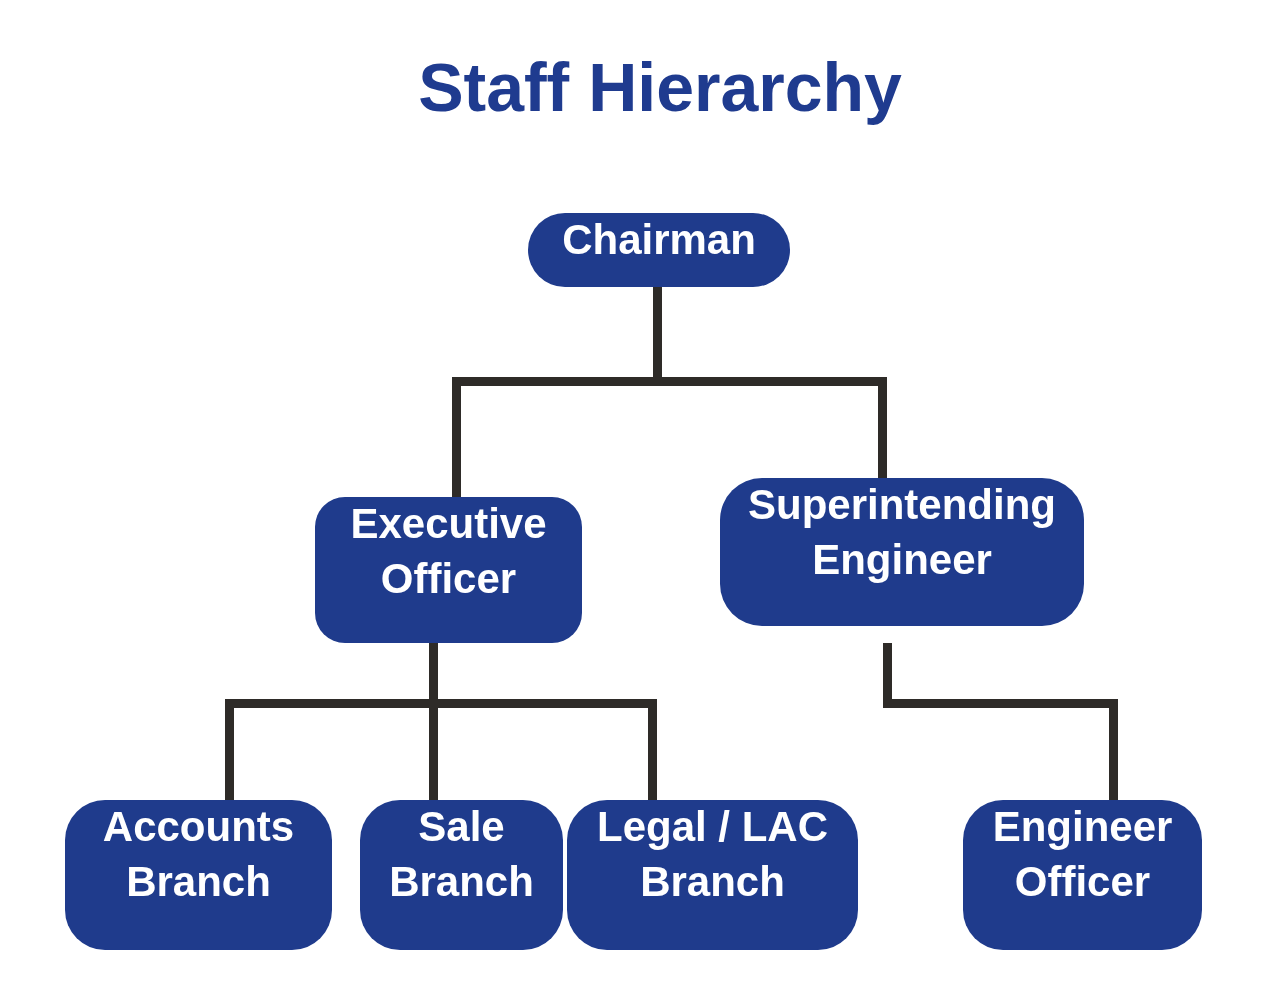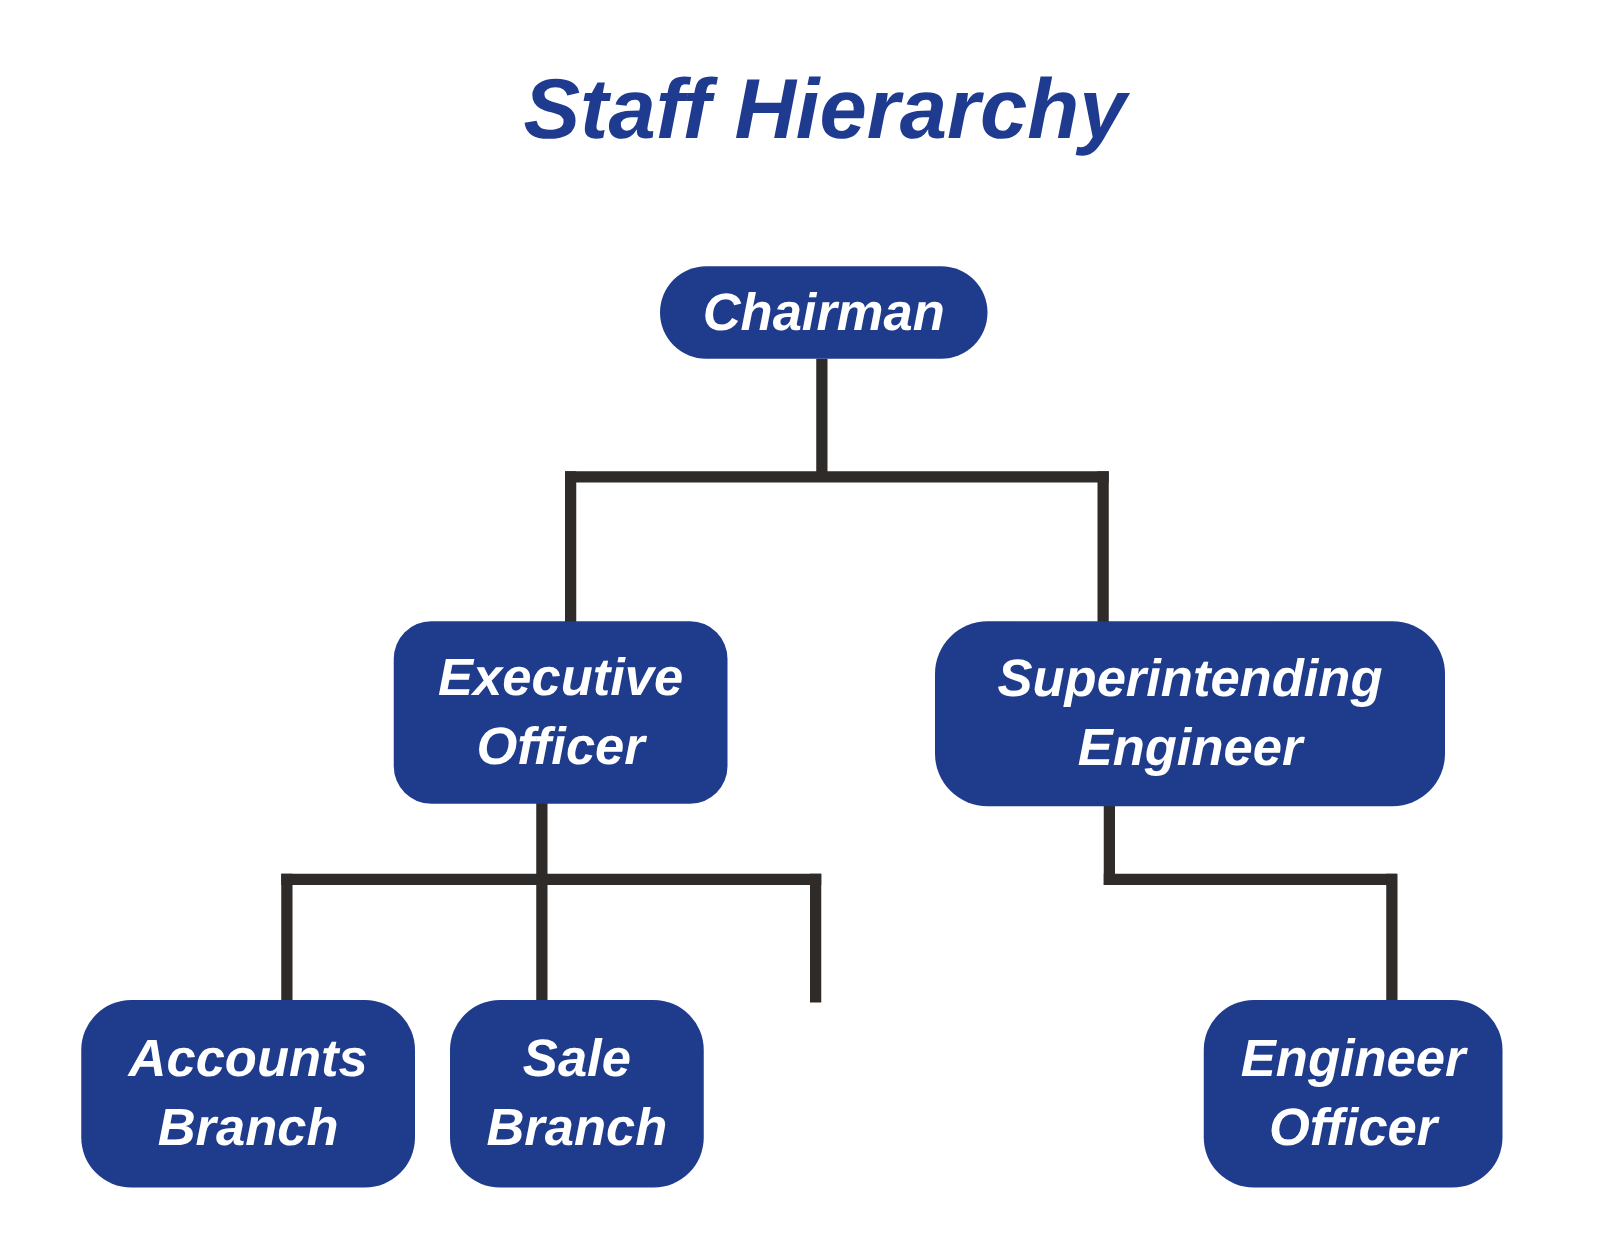--- a/index.html
+++ b/index.html
@@ -2,21 +2,21 @@
 <html style="--brand-blue: #1f3b8c; --title-blue: #1f3b8f; --connector-black: #2e2b28; --node-text: #ffffff; --background: #ffffff;"><head>
 <meta charset="utf-8">
 <style>
   :root {
     --brand-blue: #1f3b8c;
     --title-blue: #1f3b8f;
     --connector-black: #2e2b28;
     --node-text: #ffffff;
     --background: #ffffff;
   }
-  * { box-sizing: border-box; font-style: italic; }
+  * { box-sizing: border-box; }
   html, body {
     margin: 0; padding: 0;
     background: var(--background);
     font-family: "Liberation Sans", sans-serif;
   }
   .canvas {
     position: relative;
     width: 1284px;
     height: 1007px;
     background: var(--background);
@@ -32,31 +32,31 @@
     font-size: 68px;
     font-weight: 700;
     letter-spacing: 0px;
     color: var(--title-blue);
   }
   .node {
     position: absolute;
     background: var(--brand-blue);
     color: var(--node-text);
     display: flex;
-    align-items: center;
+    align-items: flex-start;
     justify-content: center;
     text-align: center;
     font-weight: 700;
     font-size: 42px;
     line-height: 1.3;
     padding: 0 8px;
   }
   #node-chairman            { left: 528px; top: 213px; width: 262px; height: 74px;  border-radius: 37px; }
   #node-executive-officer   { left: 315px; top: 497px; width: 267px; height: 146px; border-radius: 30px; }
-  #node-superintending-engineer { left: 720px; top: 497px; width: 408px; height: 148px; border-radius: 42px; margin-left: 28px; }
+  #node-superintending-engineer { left: 720px; top: 478px; width: 364px; height: 148px; border-radius: 42px; }
   #node-accounts-branch     { left: 65px;  top: 800px; width: 267px; height: 150px; border-radius: 40px; }
   #node-sale-branch         { left: 360px; top: 800px; width: 203px; height: 150px; border-radius: 40px; }
   #node-legal-lac-branch    { left: 567px; top: 800px; width: 291px; height: 150px; border-radius: 40px; }
   #node-engineer-branch     { left: 963px; top: 800px; width: 239px; height: 150px; border-radius: 40px; }
 
   .conn { position: absolute; background: var(--connector-black); }
   
   #c-chairman-stem   { left: 653px; top: 287px; width: 9px;   height: 95px;  }
   #c-top-rail        { left: 452px; top: 377px; width: 435px; height: 9px;   }
   #c-drop-executive  { left: 452px; top: 377px; width: 9px;   height: 122px; }
@@ -103,18 +103,21 @@
   </div>
 
   <div class="node" id="node-accounts-branch">
     <span>Accounts Branch</span>
   </div>
 
   <div class="node" id="node-sale-branch">
     <span>Sale Branch</span>
   </div>
 
+  <div class="node" id="node-legal-lac-branch">
+    <span>Legal / LAC Branch</span>
+  </div>
 
   <div class="node" id="node-engineer-branch">
     <span>Engineer Officer</span>
   </div>
 
 </div>
 
 </body></html>

